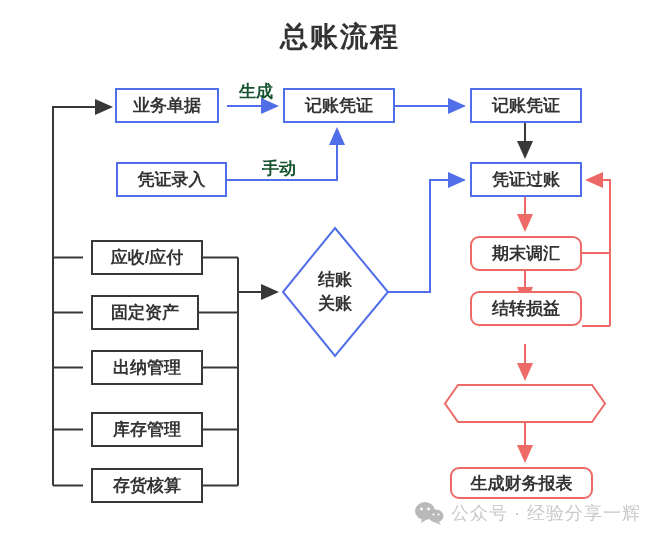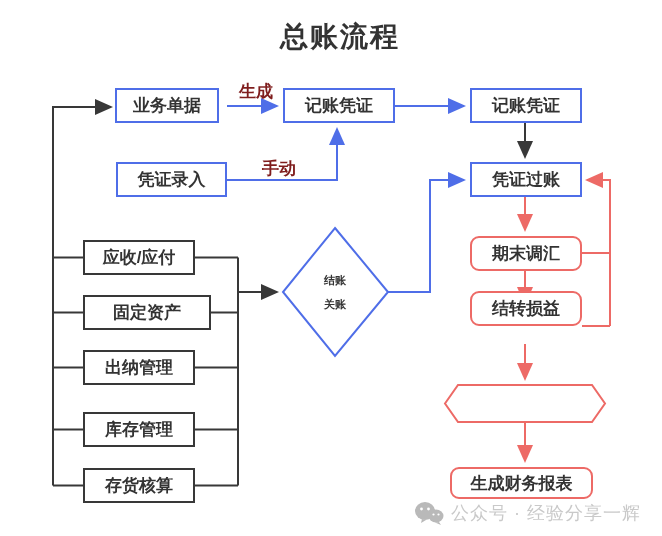--- a/index.html
+++ b/index.html
@@ -31,37 +31,37 @@
     background:#ffffff;
     border:2px solid #4f6ee8;
     box-sizing:border-box;
     font-size:17px;
     font-weight:bold;
     color:#333333;
     white-space:nowrap;
   }
   .node.blue{border-color:#4f6ee8;}
   .node.red{border-color:#ed6a66;border-radius:9px;}
-  .node.black{border-color:#383838;border-width:2.5px;}
+  .node.black{border-color:#383838;border-width:2.5px;margin-left:8px;}
   .edge-label{
     position:absolute;
     z-index:3;
     font-size:17px;
     font-weight:bold;
-    color:#7f1d1d;
+    color:#14532d;
     text-align:center;
   }
   .shape-label{
     position:absolute;
     z-index:3;
     display:flex;
     flex-direction:column;
     align-items:center;
     justify-content:center;
-    font-size:11px;
+    font-size:17px;
     font-weight:bold;
     color:#333333;
     text-align:center;
     line-height:24px;
     white-space:nowrap;
   }
   .watermark{
     position:absolute;
     z-index:3;
     left:414px;top:501px;
@@ -160,21 +160,21 @@
   <div class="node red" style="left:470px;top:291px;width:112px;height:35px;">
     <span>结转损益</span>
   </div>
   <div class="node red" style="left:450px;top:467px;width:143px;height:32px;">
     <span>生成财务报表</span>
   </div>
 
   <div class="node black" style="left:83px;top:240px;width:112px;height:35px;">
     <span>应收/应付</span>
   </div>
-  <div class="node black" style="left:83px;top:295px;width:128px;height:35px;">
+  <div class="node black" style="left:83px;top:295px;width:108px;height:35px;">
     <span>固定资产</span>
   </div>
   <div class="node black" style="left:83px;top:350px;width:112px;height:35px;">
     <span>出纳管理</span>
   </div>
   <div class="node black" style="left:83px;top:412px;width:112px;height:35px;">
     <span>库存管理</span>
   </div>
   <div class="node black" style="left:83px;top:468px;width:112px;height:35px;">
     <span>存货核算</span>

